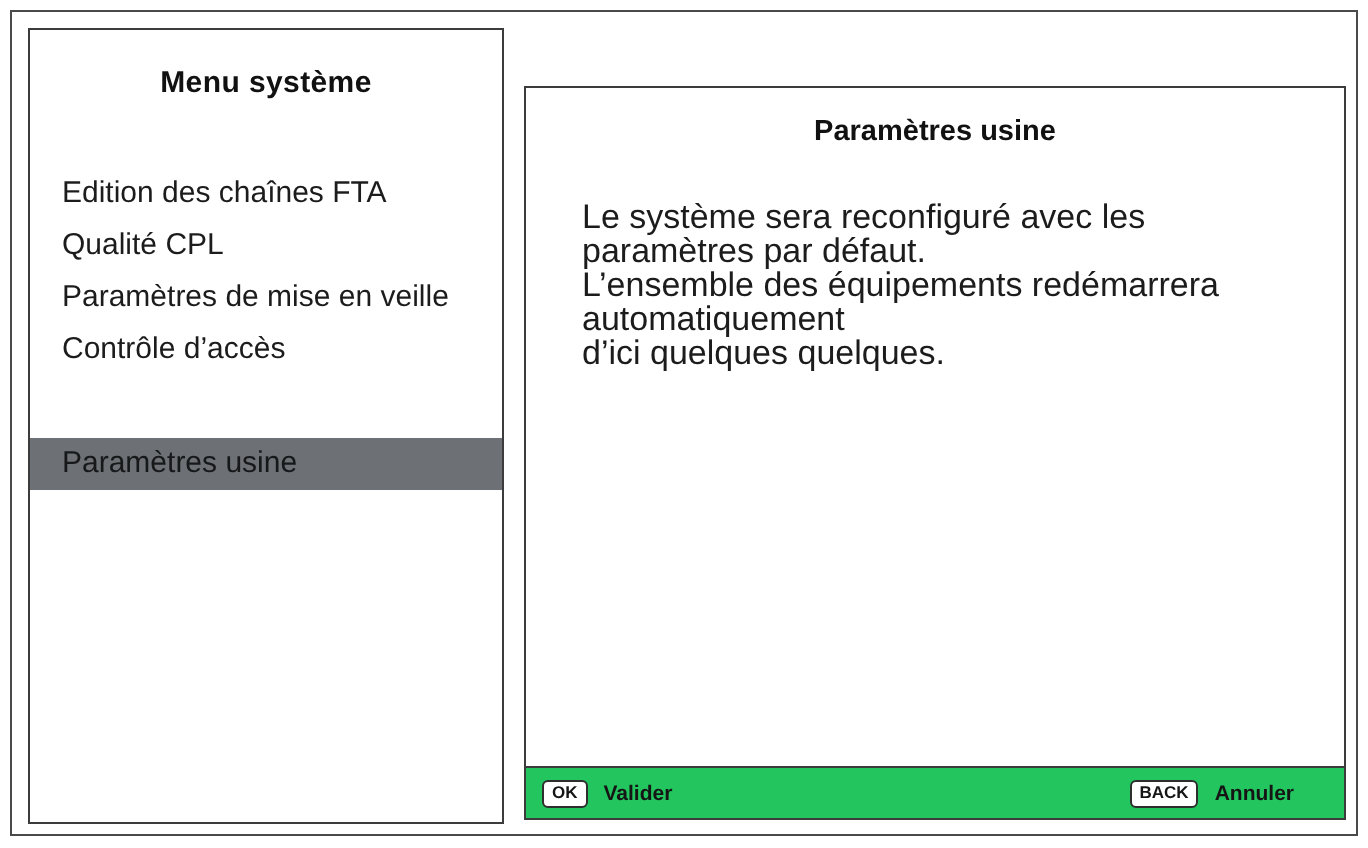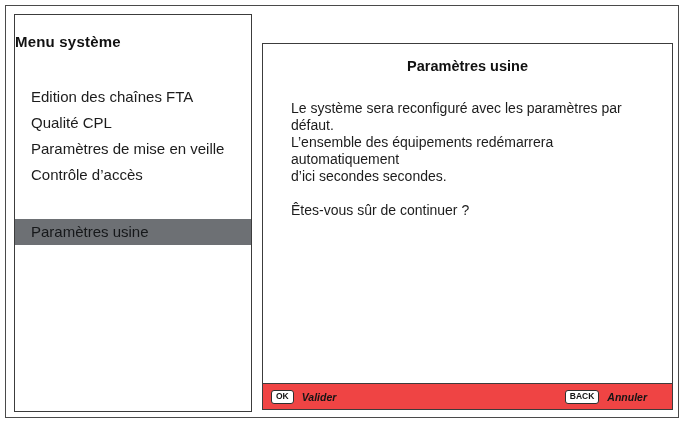--- a/index.html
+++ b/index.html
@@ -43,20 +43,21 @@
     height: 398px;
     box-sizing: border-box;
     border: 1px solid #3c3c3c;
     background: #ffffff;
   }
   #sidebar-title {
     position: absolute;
     left: 0;
     top: 18px;
     width: 100%;
+    text-align: center;
     font-size: 15px;
     font-weight: bold;
     letter-spacing: 0.2px;
     color: #111111;
   }
   #menu-list {
     position: absolute;
     left: 0;
     top: 69px;
     width: 100%;
@@ -100,41 +101,41 @@
     text-align: center;
     font-size: 14.5px;
     font-weight: bold;
     color: #111111;
   }
   #content-body {
     position: absolute;
     left: 28px;
     top: 56px;
     right: 18px;
-    font-size: 14px;
+    font-size: 17px;
     line-height: 17px;
     color: #1c1c1c;
   }
   #content-body .para {
     margin: 0;
   }
   #content-body .question {
     margin: 17px 0 0 0;
   }
 
   
   #action-bar {
     position: absolute;
     left: 0;
     bottom: 0;
     width: 100%;
     height: 26px;
     border-top: 1px solid #3c3c3c;
     box-sizing: border-box;
-    background: #ef4444;
+    background: #22c55e;
   }
   .action {
     position: absolute;
     top: 0;
     height: 26px;
     display: flex;
     align-items: center;
     gap: 8px;
   }
   .action.left  { left: 8px; }
@@ -150,21 +151,20 @@
     font-weight: bold;
     color: #151515;
     background: #ffffff;
     white-space: nowrap;
   }
   .action-label {
     font-size: 10.5px;
     font-weight: bold;
     color: #151515;
     white-space: nowrap;
-    font-style: italic;
   }
 </style>
 </head>
 <body>
 
 <div id="screen">
 
   <div id="outer-frame"></div>
 
   <div id="sidebar">
@@ -178,23 +178,22 @@
       </div>
   </div>
 
   <div id="content-panel">
     <div id="content-title">Paramètres usine</div>
 
     <div id="content-body">
       <div class="para">
           <div>Le système sera reconfiguré avec les paramètres par défaut.</div>
           <div>L’ensemble des équipements redémarrera automatiquement</div>
-          <div>d’ici secondes secondes.</div>
+          <div>d’ici quelques quelques.</div>
         </div>
-      <div class="question">Êtes-vous sûr de continuer ?</div>
     </div>
 
     <div id="action-bar">
       <div class="action left">
         <span class="key-cap">OK</span>
         <span class="action-label">Valider</span>
       </div>
       <div class="action right">
         <span class="key-cap">BACK</span>
         <span class="action-label">Annuler</span>

